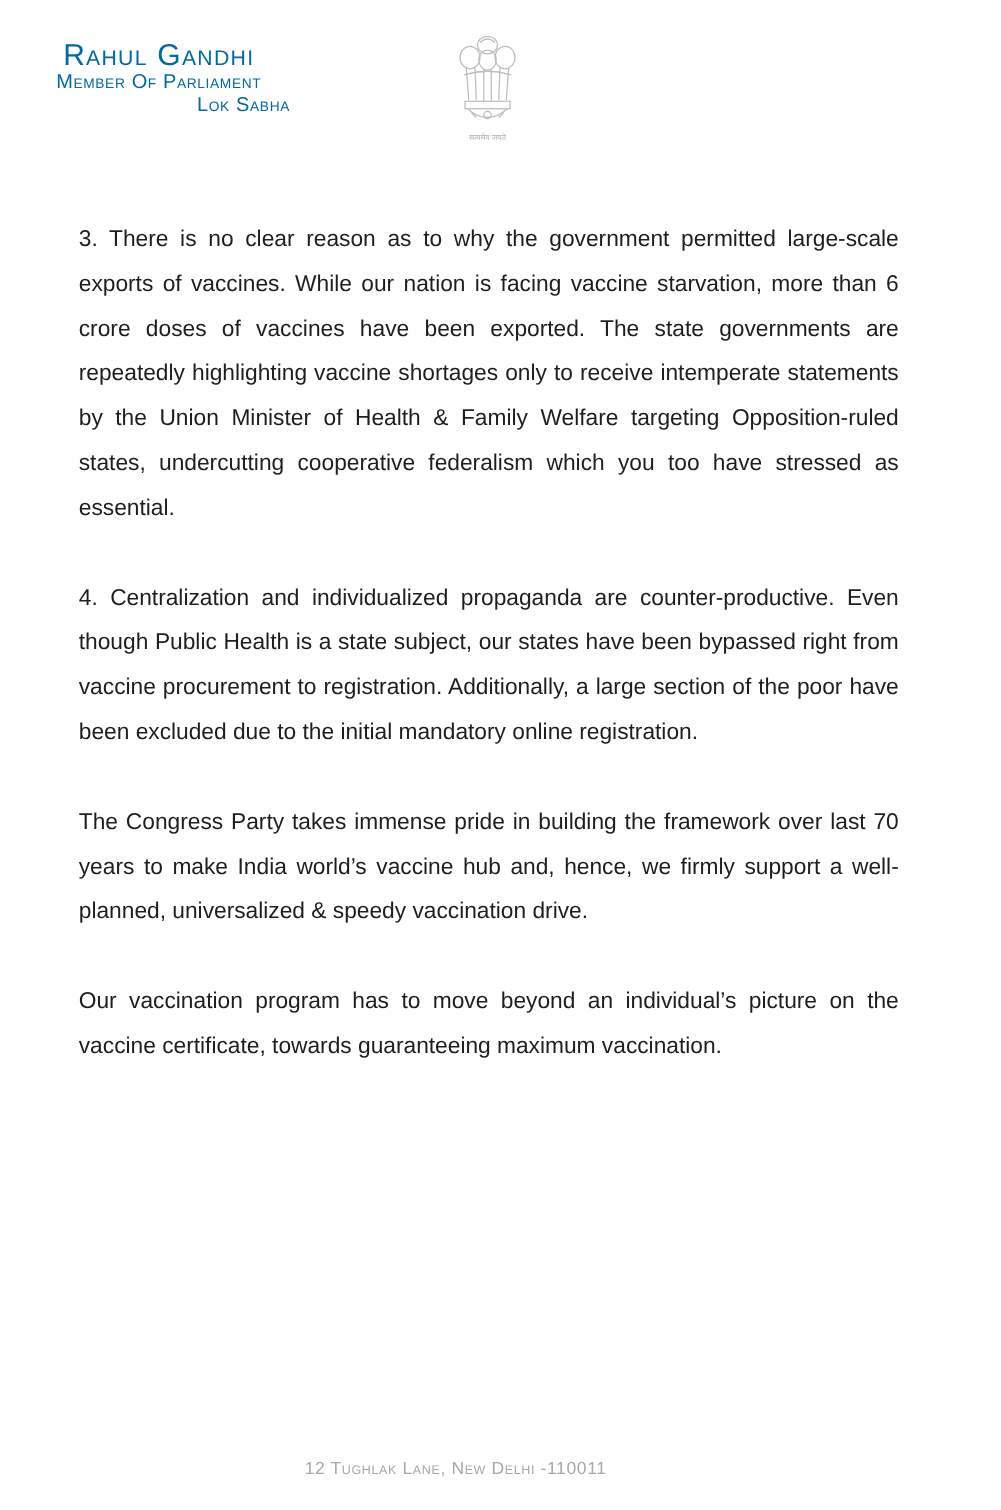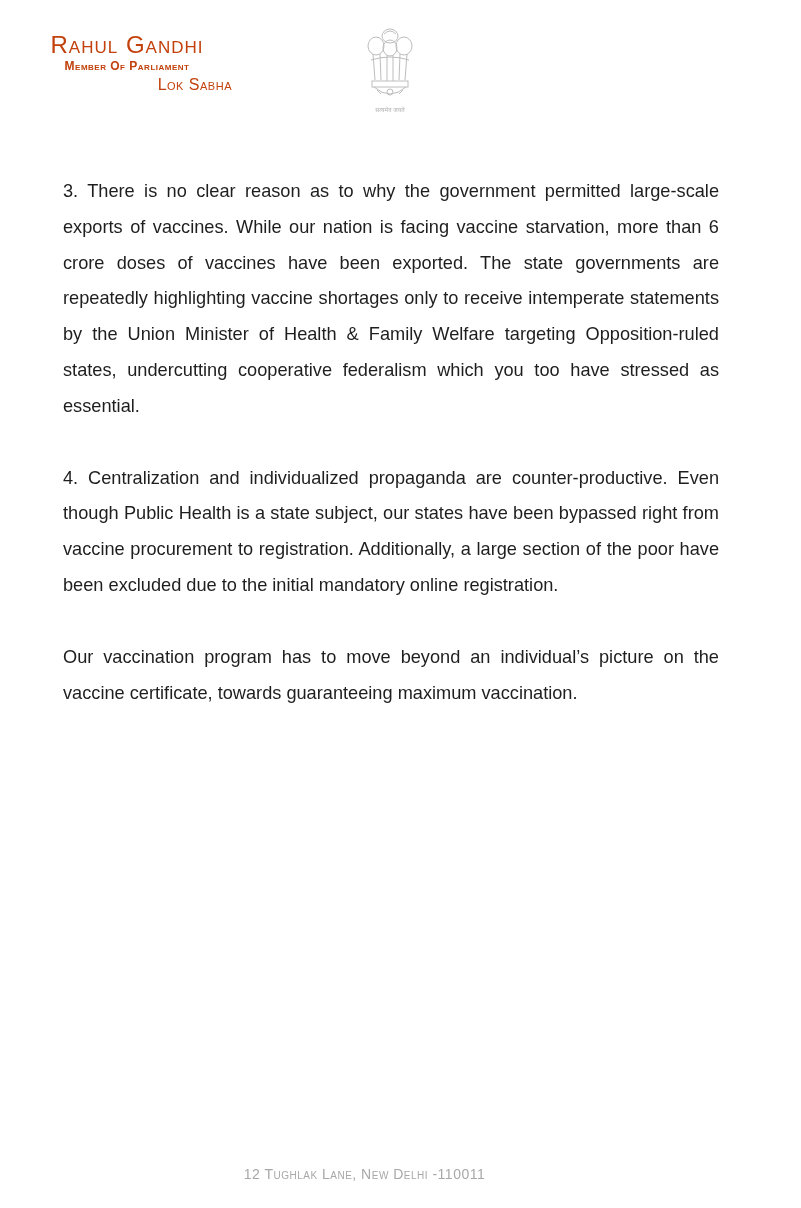--- a/index.html
+++ b/index.html
@@ -14,35 +14,34 @@
       overflow: hidden;
       font-family: "Liberation Sans", sans-serif;
       color: #1c1c1c;
     }
     .letterhead {
       position: absolute;
       left: 22px;
       top: 33px;
       width: 210px;
       text-align: center;
-      color: #c2410c;
+      color: #0369a1;
       font-family: "Liberation Sans", sans-serif;
       font-variant: small-caps;
       letter-spacing: 0.5px;
     }
     .lh-name {
       font-size: 24px;
       line-height: 24px;
       font-weight: normal;
       letter-spacing: 1px;
     }
     .lh-title {
-      font-size: 12px;
+      font-size: 16px;
       line-height: 18px;
-      font-weight: bold;
     }
     .lh-house {
       font-size: 16px;
       line-height: 20px;
       text-align: right;
     }
     .emblem {
       position: absolute;
       left: 365px;
       top: 26px;
@@ -118,16 +117,17 @@
       <circle cx="25" cy="66" r="3"></circle>
       <path d="M12 64 l4 4 M38 64 l-4 4"></path>
     </g>
   </svg>
   <div class="emblem-caption">सत्यमेव जयते</div>
 </div>
 
 <div class="body-text">
   <p class="para">3. There is no clear reason as to why the government permitted large-scale exports of vaccines. While our nation is facing vaccine starvation, more than 6 crore doses of vaccines have been exported. The state governments are repeatedly highlighting vaccine shortages only to receive intemperate statements by the Union Minister of Health &amp; Family Welfare targeting Opposition-ruled states, undercutting cooperative federalism which you too have stressed as essential.</p>
   <p class="para">4. Centralization and individualized propaganda are counter-productive. Even though Public Health is a state subject, our states have been bypassed right from vaccine procurement to registration. Additionally, a large section of the poor have been excluded due to the initial mandatory online registration.</p>
+  <p class="para">The Congress Party takes immense pride in building the framework over last 70 years to make India world’s vaccine hub and, hence, we firmly support a well-planned, universalized &amp; speedy vaccination drive.</p>
   <p class="para">Our vaccination program has to move beyond an individual’s picture on the vaccine certificate, towards guaranteeing maximum vaccination.</p>
 </div>
 
 <div class="footer">12 Tughlak Lane, New Delhi -110011</div>
 
 </body></html>

